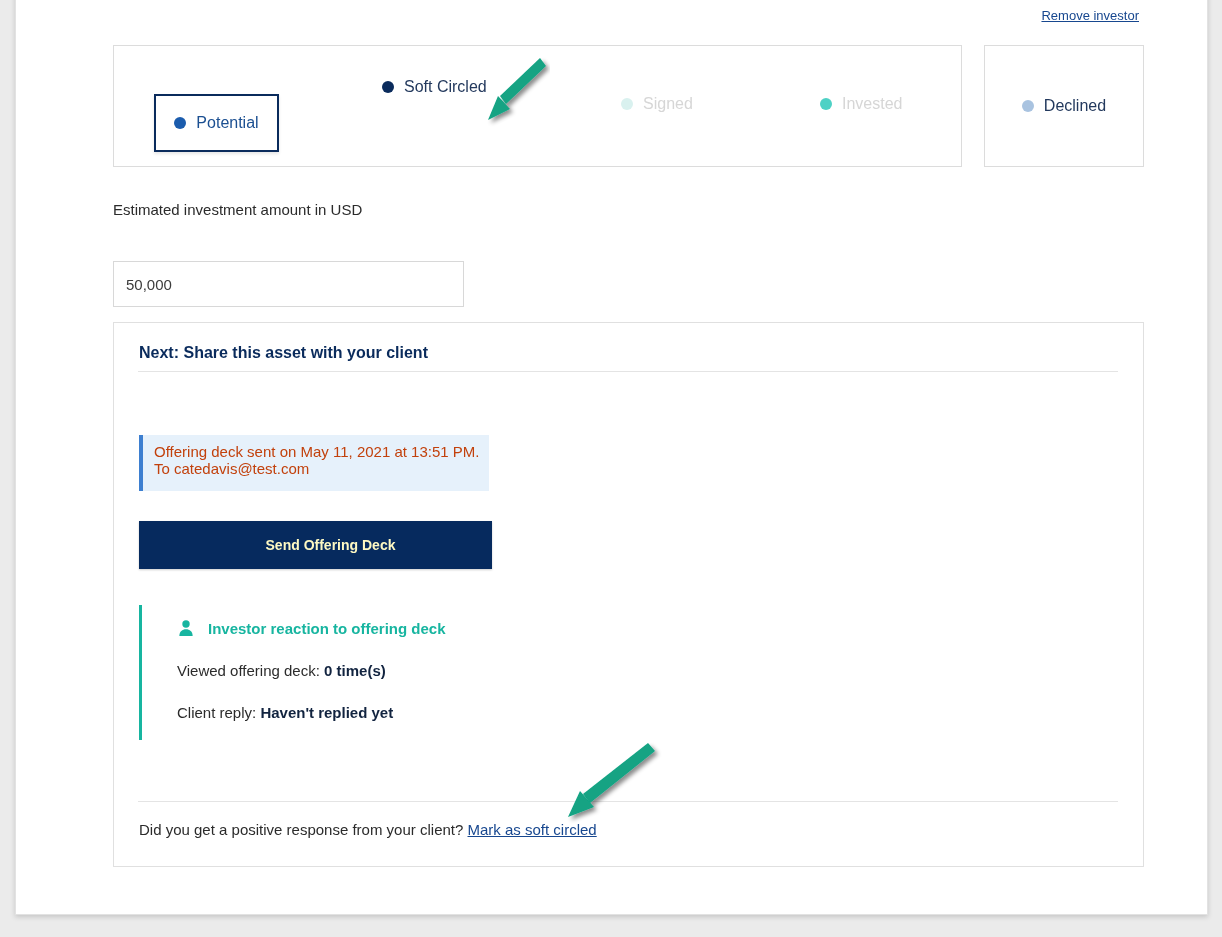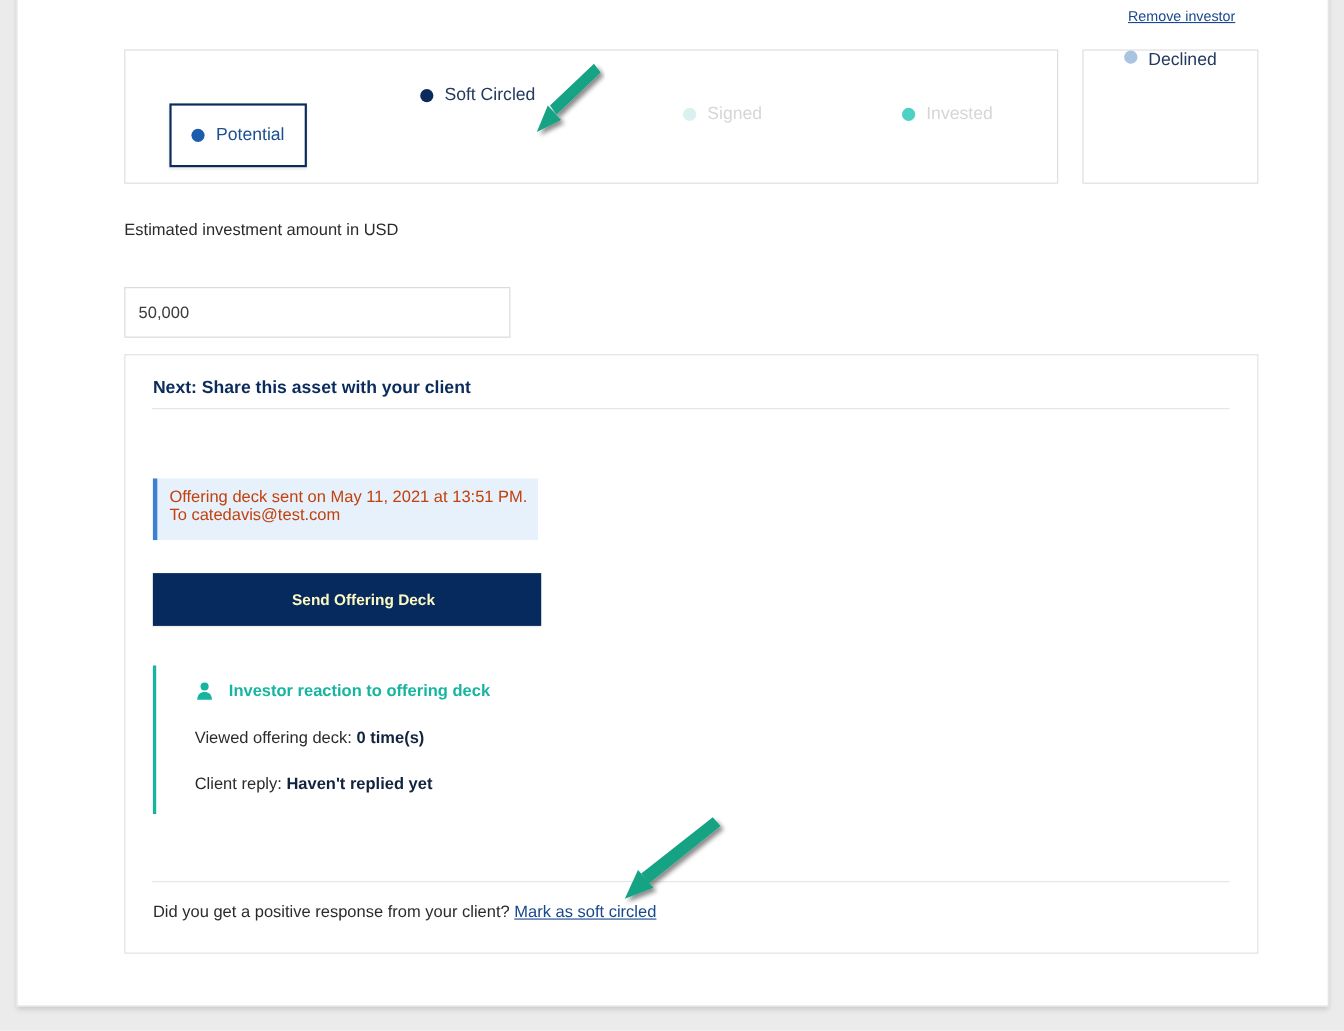--- a/index.html
+++ b/index.html
@@ -25,21 +25,21 @@
     background: #ffffff;
     border: 1px solid #e2e2e2;
     border-top: none;
     box-shadow: 0 2px 5px rgba(0,0,0,0.16);
     box-sizing: border-box;
   }
 
   
   .remove-investor-row {
     position: absolute;
-    right: 84px;
+    right: 68px;
     top: 16px;
     padding-left: 20px;
   }
   .link {
     color: #17478f;
     font-size: 13px;
     text-decoration: underline;
     cursor: pointer;
   }
 
@@ -64,20 +64,21 @@
   .status-declined-box {
     position: absolute;
     left: 871px;
     top: 0;
     width: 160px;
     height: 122px;
     border: 1px solid #dcdcdc;
     background: #ffffff;
     box-sizing: border-box;
     display: flex;
+    align-items: center;
     justify-content: center;
   }
   .status-item {
     position: absolute;
     display: flex;
     align-items: center;
     gap: 10px;
     font-size: 16px;
     white-space: nowrap;
     cursor: pointer;

